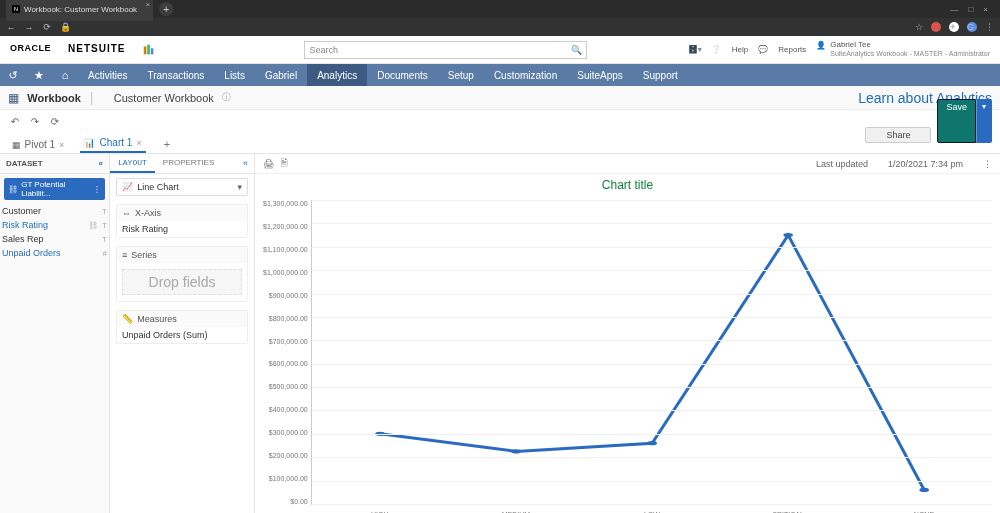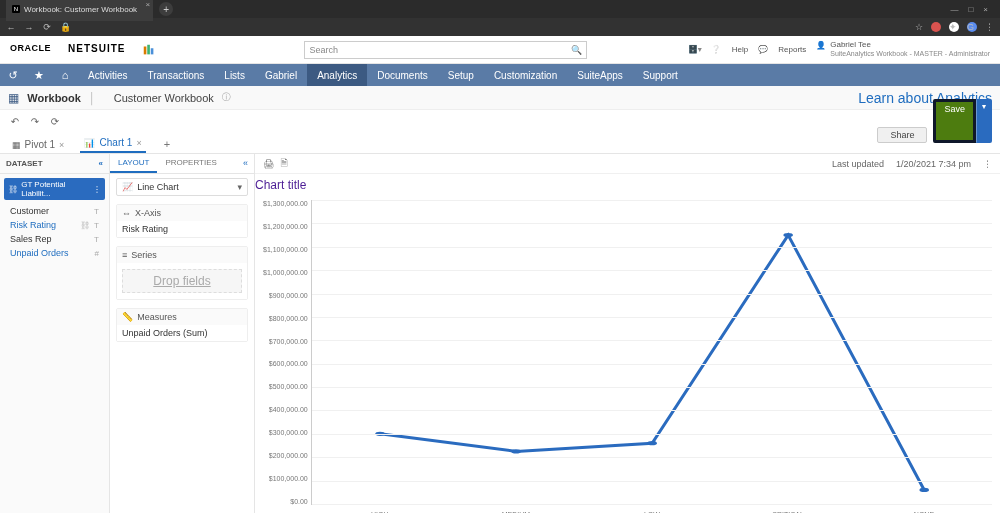--- a/index.html
+++ b/index.html
@@ -46,61 +46,61 @@
 .wb-header .wb-ico { color:#3c5a82; font-size:12px;}
 .wb-header .wb-label { font-weight: bold; color:#333;}
 .wb-header .wb-sep { color:#bbb; }
 .wb-header .wb-name { color:#444;padding-left:10px; }
 .wb-header .info-ico { color:#aaa; font-size:9px;}
 .wb-header .right { margin-left: auto; font-size: 14px; color: #1f6dbf; }
 
 .toolbar-row { height: 22px; display: flex; align-items: center; padding: 0 8px; gap: 6px; font-size: 10px; color:#444; }
 .toolbar-row .tb-ico { width: 14px; text-align:center; color:#666;}
 .toolbar-row .right-buttons { margin-left: auto; display:flex; gap:6px; }
-.btn-share { padding: 2px 12px; border: 1px solid #ccc; background: #f0f0f0; border-radius:2px; font-size:9px; cursor:pointer;margin-top:28px;}
-.btn-save { padding: 2px 8px; border: 3px solid #0f172a; background: #4d7c0f; color:#fff; border-radius:2px 0 0 2px; font-size:9px; cursor:pointer;}
+.btn-share { padding: 2px 20px; border: 1px solid #ccc; background: #f0f0f0; border-radius:2px; font-size:9px; cursor:pointer;margin-top:28px;}
+.btn-save { padding: 2px 8px; border: 1px solid #0f172a; background: #0f766e; color:#fff; border-radius:2px 0 0 2px; font-size:9px; cursor:pointer;}
 .btn-save-dd { padding: 2px 5px; border: 1px solid #2a6bbf; border-left:1px solid rgba(255,255,255,.3); background: #2a6bbf; color:#fff; border-radius:0 2px 2px 0; font-size:8px; cursor:pointer;}
 
 .tabs-row { height: 22px; display: flex; align-items: flex-end; gap: 12px; padding: 0 8px; border-bottom: 1px solid #e5e5e5; font-size: 10px; }
 .sub-tab { display: flex; align-items: center; gap: 4px; padding: 3px 4px; color: #666; cursor:pointer;}
 .sub-tab.active { color: #1f6dbf; border-bottom: 2px solid #1f6dbf; }
 .sub-tab .tab-ico { font-size:9px; }
 .sub-tab .close-x { color: #999; font-size: 9px; }
 .add-tab { color:#777; font-size:11px; padding:3px 6px; cursor:pointer;}
 
 .body { flex: 1; display: flex; overflow: hidden; }
 
 
 .ds-panel { width: 110px; border-right: 1px solid #e5e5e5; display:flex; flex-direction:column; font-size:9px; background:#fafafa;}
 .ds-head { height: 20px; display:flex; align-items:center; padding:0 6px; font-size:8px; font-weight:bold; color:#555; border-bottom:1px solid #e5e5e5; text-transform:uppercase;}
 .ds-head .coll { margin-left:auto; color:#1f6dbf; }
 .ds-chip { background:#2a6bbf; color:#fff; padding:2px 4px; margin:4px 4px; border-radius:2px; display:flex; align-items:center; gap:3px; font-size:8px;}
 .ds-chip .menu { margin-left:auto; }
-.ds-row { display:flex; align-items:center; padding:2px 10px; color:#333; }
+.ds-row { display:flex; align-items:center; padding:2px 2px; color:#333; }
 .ds-row .type { margin-left:auto; color:#aaa; font-size:8px; }
 .ds-link { color:#1f6dbf; }
 
 
 .layout-panel { width: 145px; border-right:1px solid #e5e5e5; display:flex; flex-direction:column; font-size:9px; background:#fff;}
 .lp-tabs { height:20px; display:flex; border-bottom:1px solid #e5e5e5;}
 .lp-tab { flex:0 0 auto; padding:4px 8px; font-size:8px; color:#777; text-transform:uppercase; cursor:pointer;}
-.lp-tab.active { color:#1f6dbf; border-bottom:2px solid #1f6dbf;}
+.lp-tab.active { color:#1f6dbf; border-bottom:2px solid #1f6dbf;font-family:Liberation Mono, monospace;}
 .lp-tab-coll { margin-left:auto; padding:4px 6px; color:#1f6dbf;}
 .chart-type { margin:4px 6px; border:1px solid #ddd; padding:3px 5px; display:flex; align-items:center; gap:4px; font-size:9px; color:#333; border-radius:2px;}
 .chart-type .caret { margin-left:auto; color:#666;}
 .axis-row { margin:4px 6px; border:1px solid #eee; border-radius:2px;}
 .axis-head { padding:3px 5px; display:flex; align-items:center; gap:4px; font-size:9px; color:#555; background:#fafafa;}
 .axis-body { padding:3px 5px; font-size:9px; color:#333; background:#fff;}
-.drop-zone { margin:3px 0; padding:4px; text-align:center; color:#aaa; background:#f6f6f6; border:1px dashed #ddd; font-size:12px;text-decoration:underline;}
+.drop-zone { margin:3px 0; padding:4px; text-align:center; color:#aaa; background:#f6f6f6; border:1px dashed #ddd; font-size:14px;}
 
 
 .chart-area { flex:1; display:flex; flex-direction:column; background:#fff; }
 .chart-tools { height:20px; display:flex; align-items:center; padding:0 8px; gap:6px; font-size:9px; color:#666; border-bottom:1px solid #f0f0f0;}
-.chart-tools .right { margin-left:auto; display:flex; align-items:center; gap:12px;text-align:right;}
-.chart-title { text-align:left; font-size:12px; color:#4c1d95; padding:4px 0;}
+.chart-tools .right { margin-left:auto; display:flex; align-items:center; gap:20px;text-align:right;}
+.chart-title { text-align:center; font-size:12px; color:#15803d; padding:4px 0;}
 .plot-wrap { flex:1; position:relative; padding:4px 8px 8px 8px; display:flex;}
 .yaxis { display:flex; flex-direction:column; justify-content:space-between; font-size:7px; color:#777; text-align:right; padding-right:3px;}
 .plot { flex:1; position:relative; border-left:1px solid #ccc; border-bottom:1px solid #ccc;}
 .grid-line { position:absolute; left:0; right:0; border-top:1px solid #f0f0f0;}
 .xaxis { position:absolute; bottom:-14px; left:0; right:0; display:flex; font-size:7px; color:#777; }
 .xcat { flex:1; text-align:center;}
 svg.data-line { position:absolute; inset:0; width:100%; height:100%; }
 </style>
 </head>
 <body>

